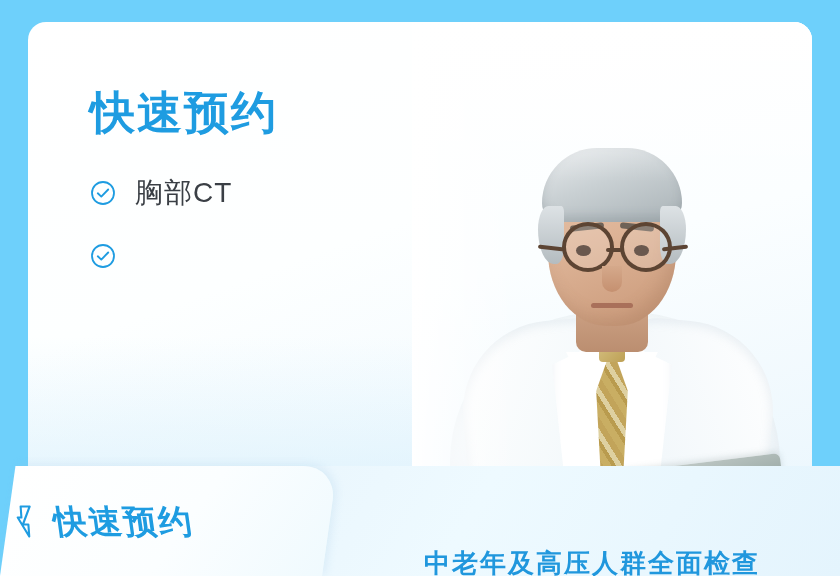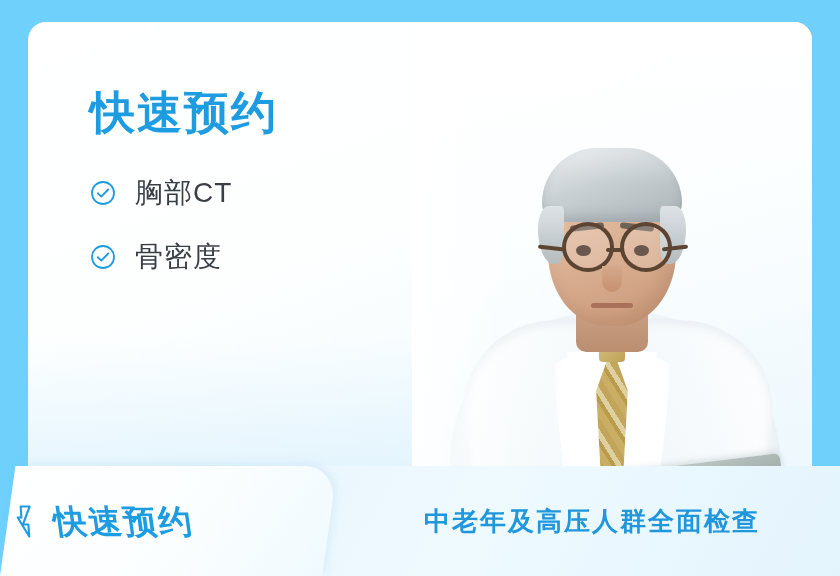--- a/index.html
+++ b/index.html
@@ -158,21 +158,21 @@
     transform:skewX(8deg);transform-origin:bottom left;
     display:flex;align-items:center;padding-left:22px;box-sizing:border-box;
   }
   .bolt-icon{width:26px;height:33px;flex:0 0 26px;margin-right:13px;display:block;}
   .cta-text{
     color:#1e9ce1;font-size:33px;font-weight:700;letter-spacing:2px;
     line-height:1;white-space:nowrap;
   }
   .bar-right-text{
     position:absolute;left:0;top:0;width:558px;height:110px;
-    display:flex;align-items:center;justify-content:center;
+    display:flex;align-items:flex-end;justify-content:center;
     padding-left:62px;box-sizing:border-box;
   }
   .subtitle{
     color:#2097dd;font-size:26px;font-weight:700;letter-spacing:2px;
     line-height:1;white-space:nowrap;
   }
 </style>
 </head>
 <body>
 
@@ -225,21 +225,20 @@
           </span>
           <span class="feature-label">胸部CT</span>
         </li>
         <li class="feature">
           <span class="check-icon">
             <svg viewBox="0 0 26 26" width="26" height="26" aria-hidden="true">
               <circle cx="13" cy="13" r="11" fill="none" stroke="#1e9ce1" stroke-width="1.8"></circle>
               <path d="M7.8 13.3 L11.3 16.6 L18.2 9.5" fill="none" stroke="#1e9ce1" stroke-width="1.9" stroke-linecap="round" stroke-linejoin="round"></path>
             </svg>
           </span>
-          <span class="feature-label">骨密度</span>
         </li>
       </ul>
     </div>
   </div>
 
   <div class="bottom-bar">
 
     <div class="bar-right">
       <div class="bar-right-text">
         <span class="subtitle">中老年及高压人群全面检查</span>

